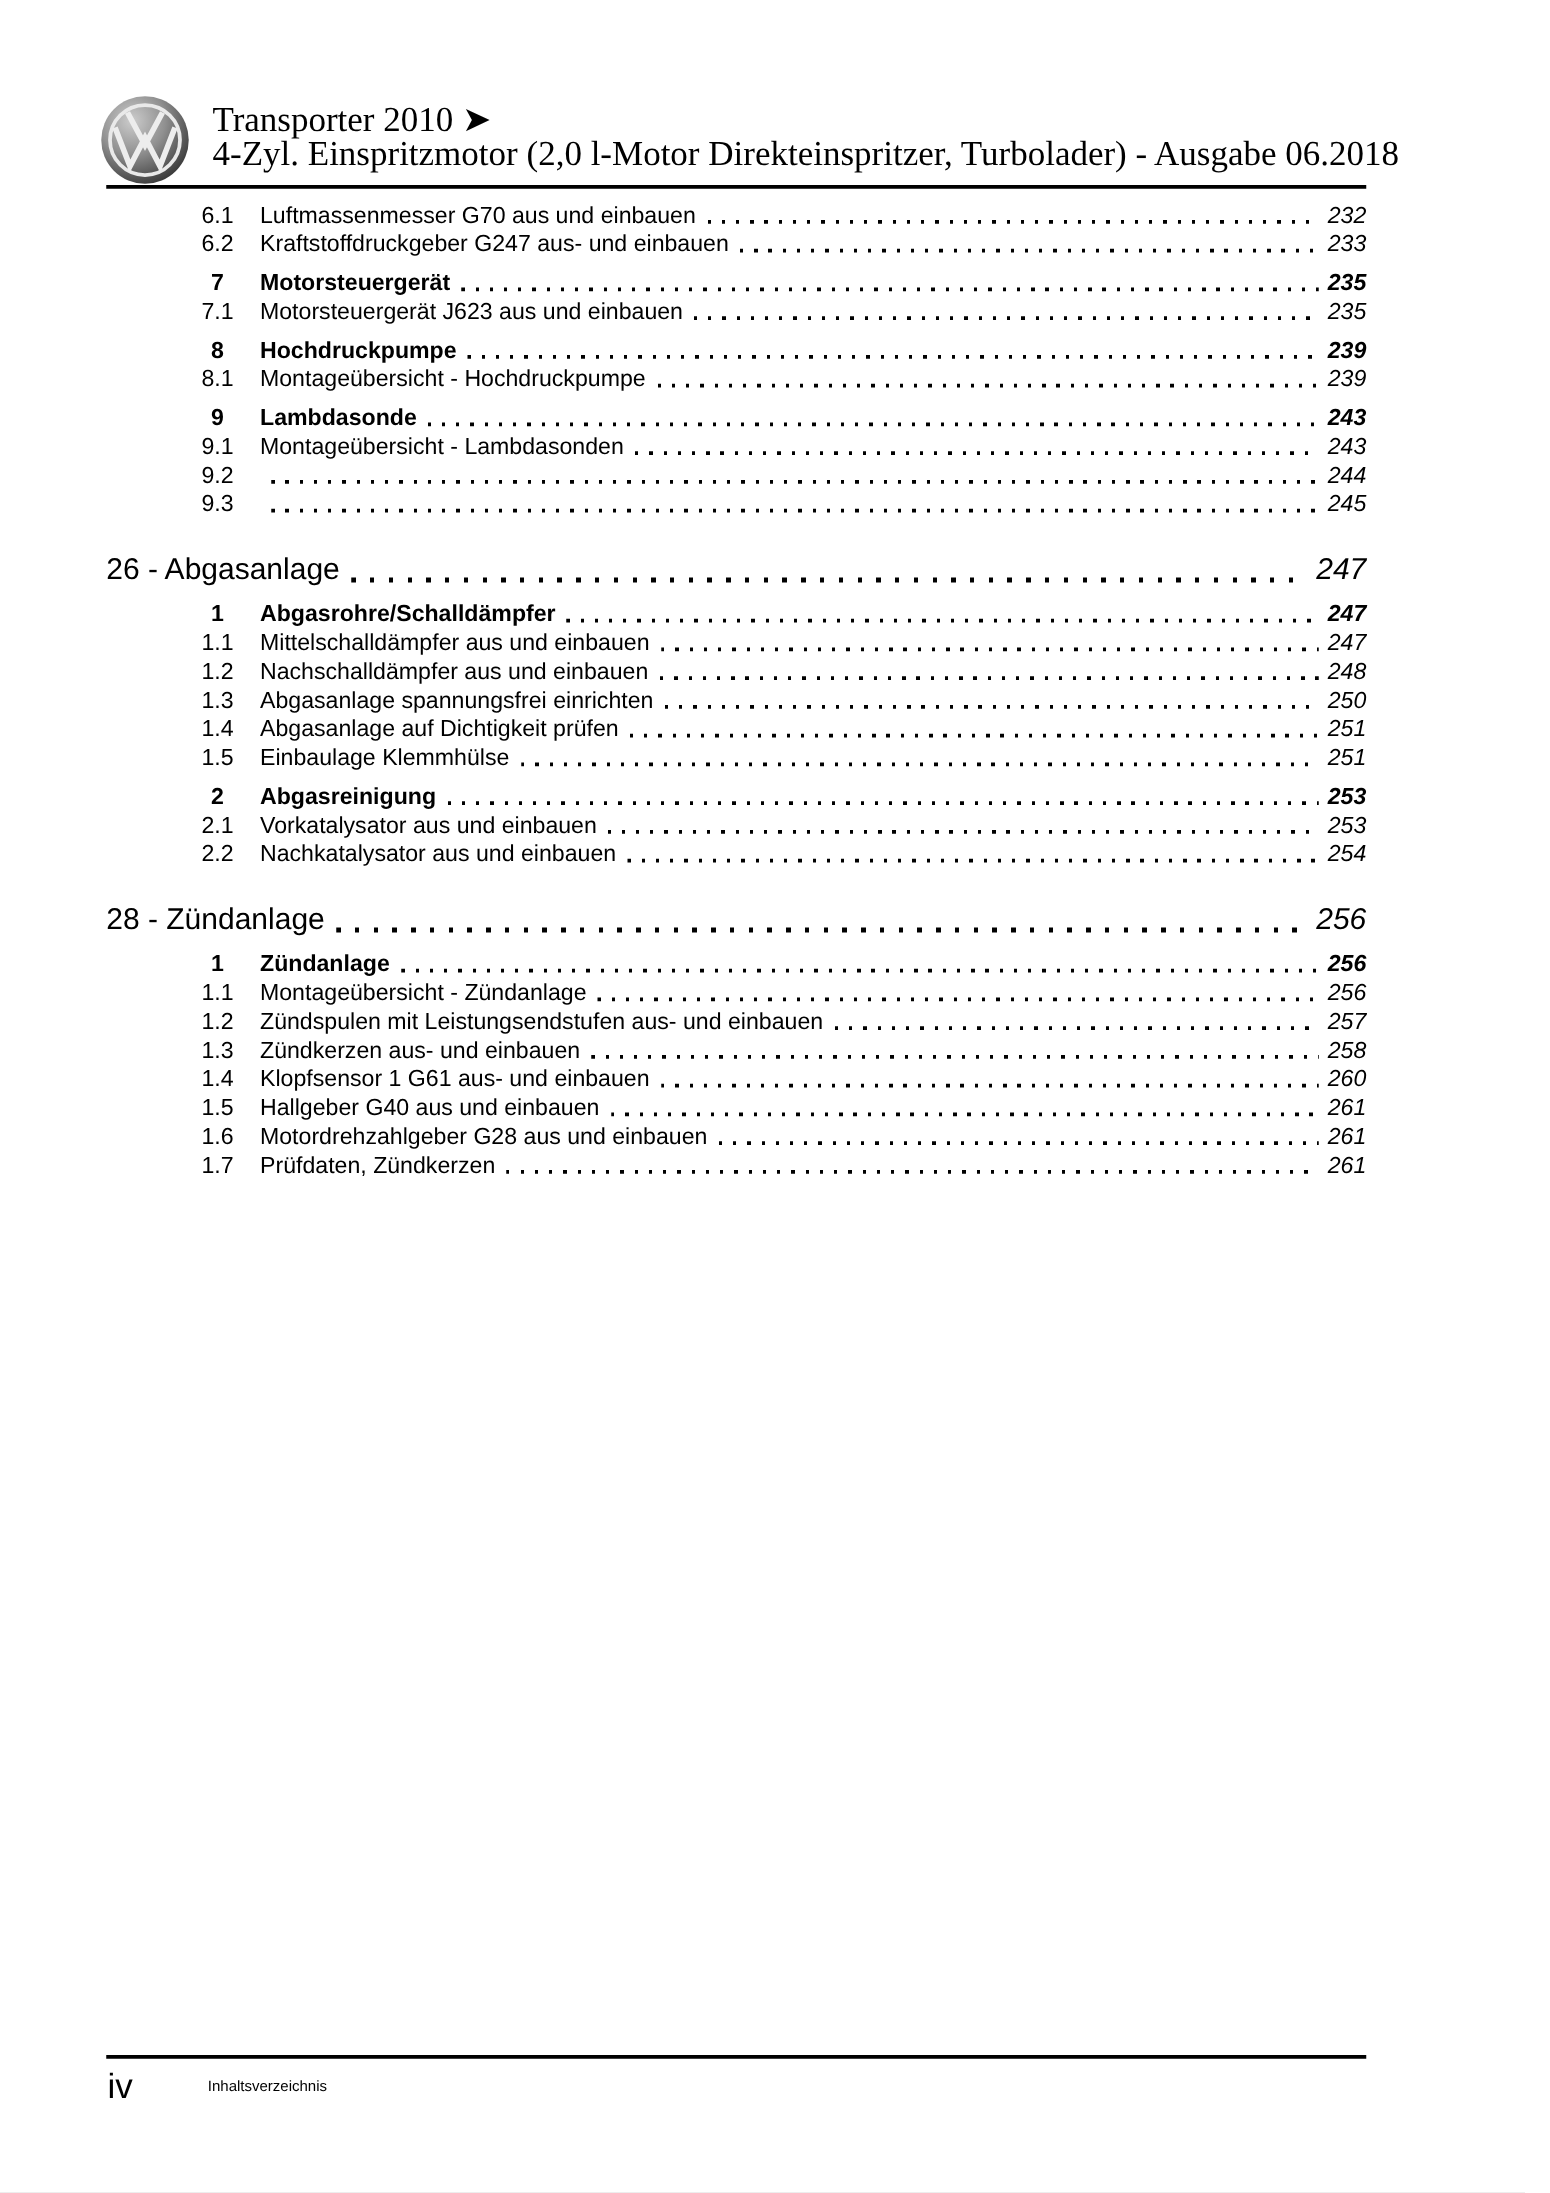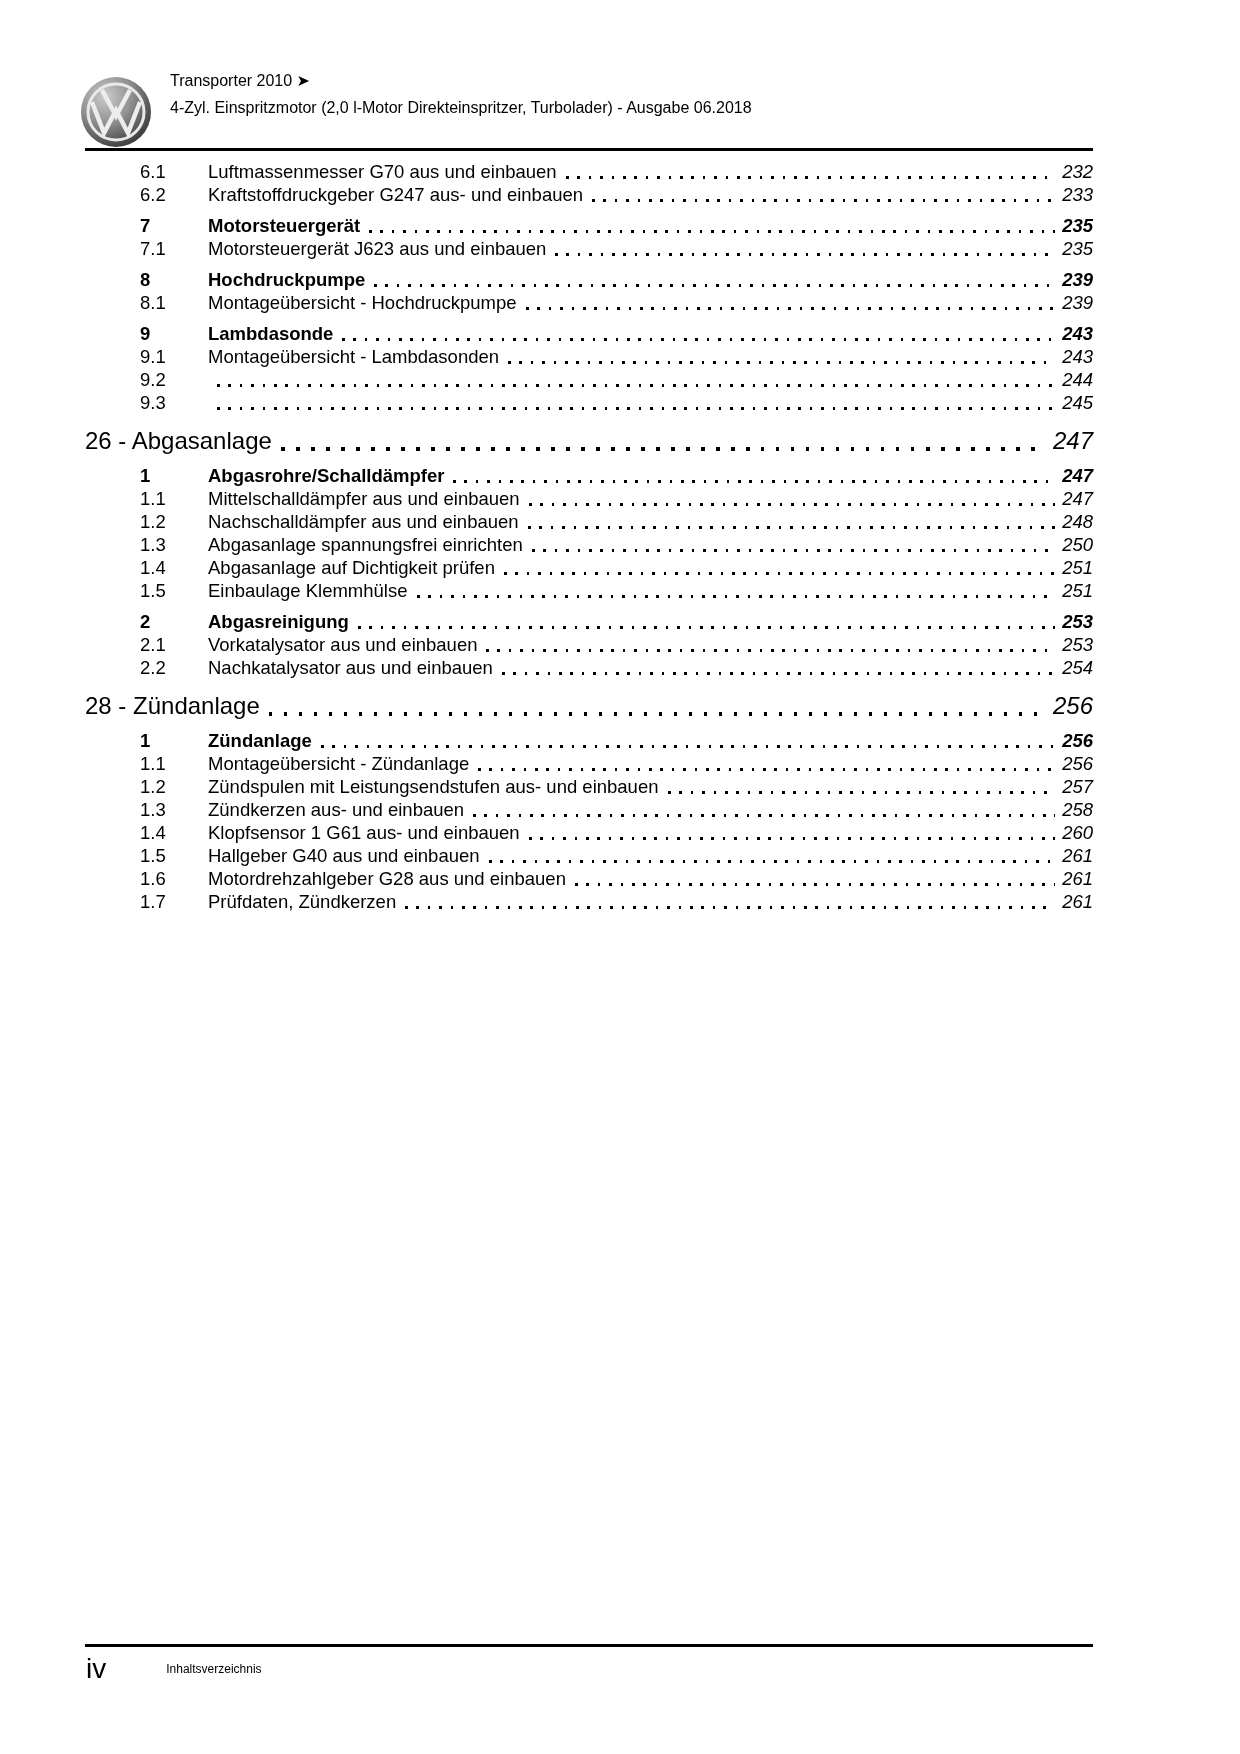--- a/index.html
+++ b/index.html
@@ -14,25 +14,26 @@
     overflow: hidden;
   }
   
   .header-logo {
     position: absolute;
     left: 80px; top: 76px;
     width: 72px; height: 72px;
   }
   .header-text {
     position: absolute;
-    left: 170px; top: 67px;
+    left: 170px; top: 83px;
     width: 930px;
     line-height: 27px;
-    font-size: 16px;
+    font-size: 28px;
     white-space: nowrap;
+    font-family: Liberation Serif, serif;
   }
   .rule {
     position: absolute;
     left: 85px;
     width: 1008px;
     height: 3px;
     background: #000;
   }
   .header-rule { top: 148px; }
   
@@ -47,24 +48,24 @@
     font-size: 18.5px;
     line-height: 23px;
     white-space: nowrap;
     cursor: pointer;
   }
   .toc-row.sub, .toc-row.section { padding-left: 55px; }
   .toc-row.section { font-weight: bold; margin-top: 8px; }
   .toc-row.chapter {
     font-size: 24px;
     line-height: 30px;
-    margin-top: 12px;
+    margin-top: 27px;
     margin-bottom: 2px;
   }
-  .toc-num { flex: 0 0 68px; }
+  .toc-num { flex: 0 0 68px; text-align: center; }
   .toc-title { flex: 0 0 auto; }
   .toc-leader {
     flex: 1 1 auto;
     align-self: flex-end;
     height: 3px;
     margin: 0 7px 4px 9px;
     background-image: repeating-linear-gradient(to right, #000 0 2.6px, transparent 2.6px 11.4px);
   }
   .toc-row.chapter .toc-leader {
     height: 3.6px;

